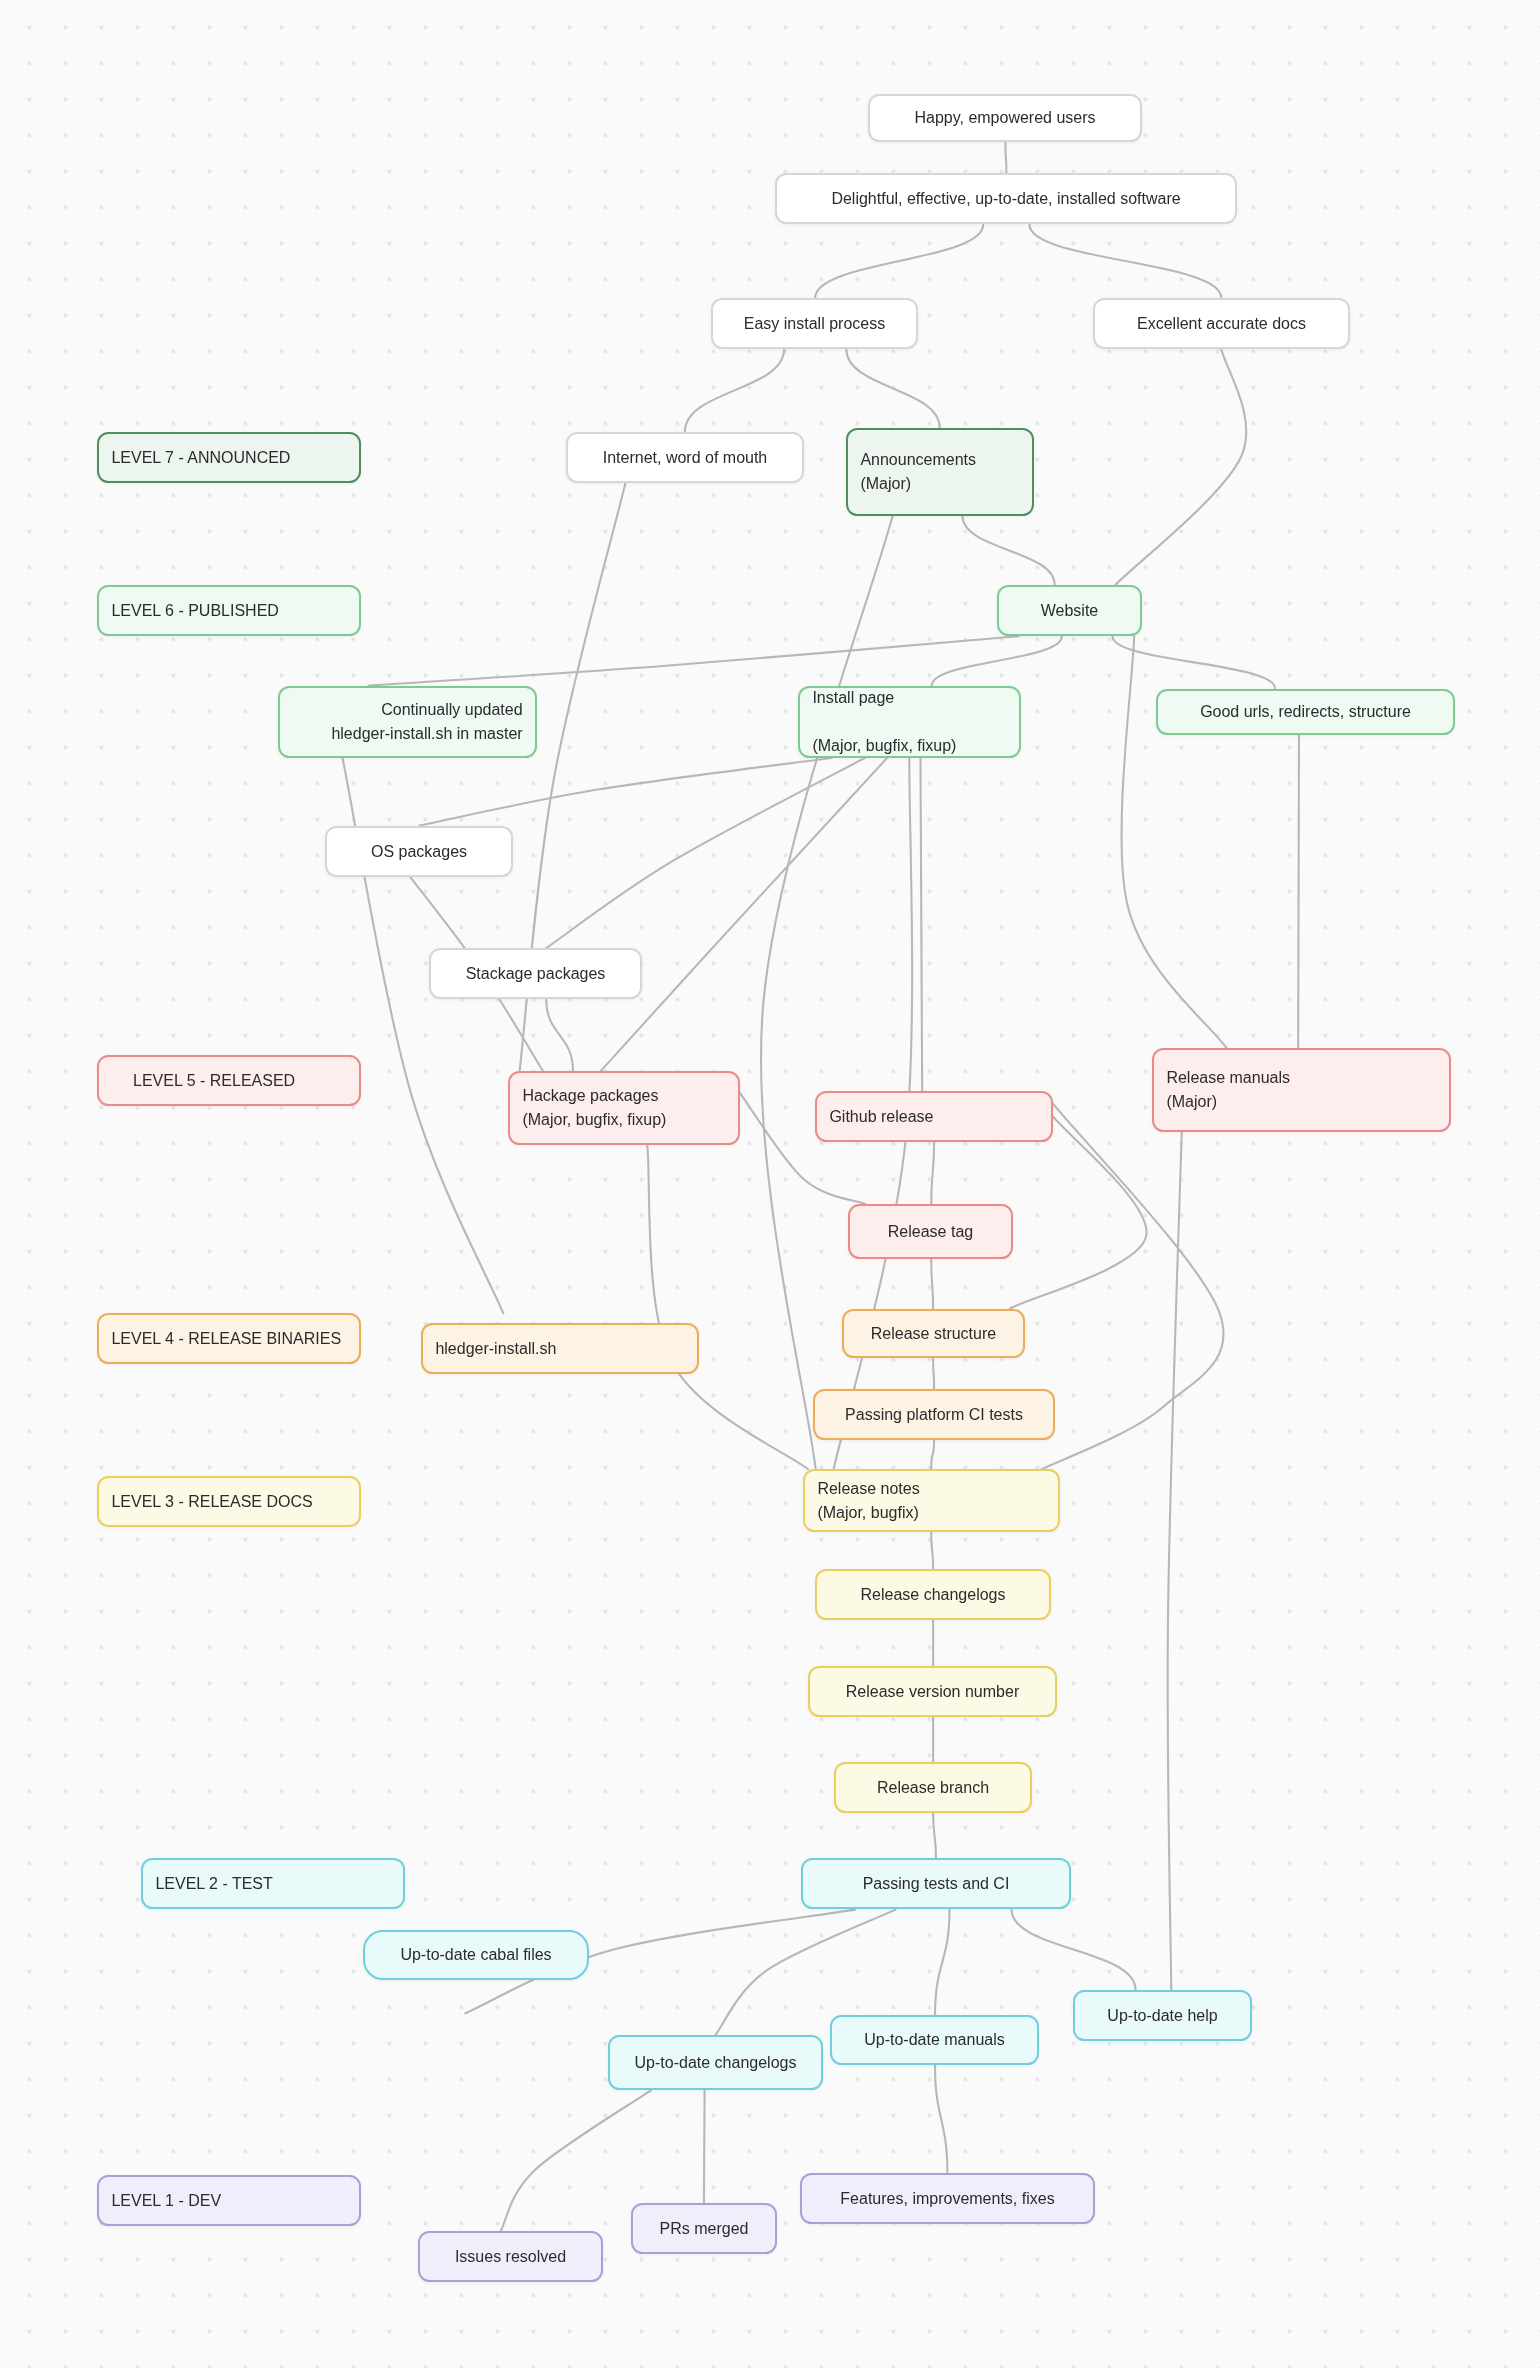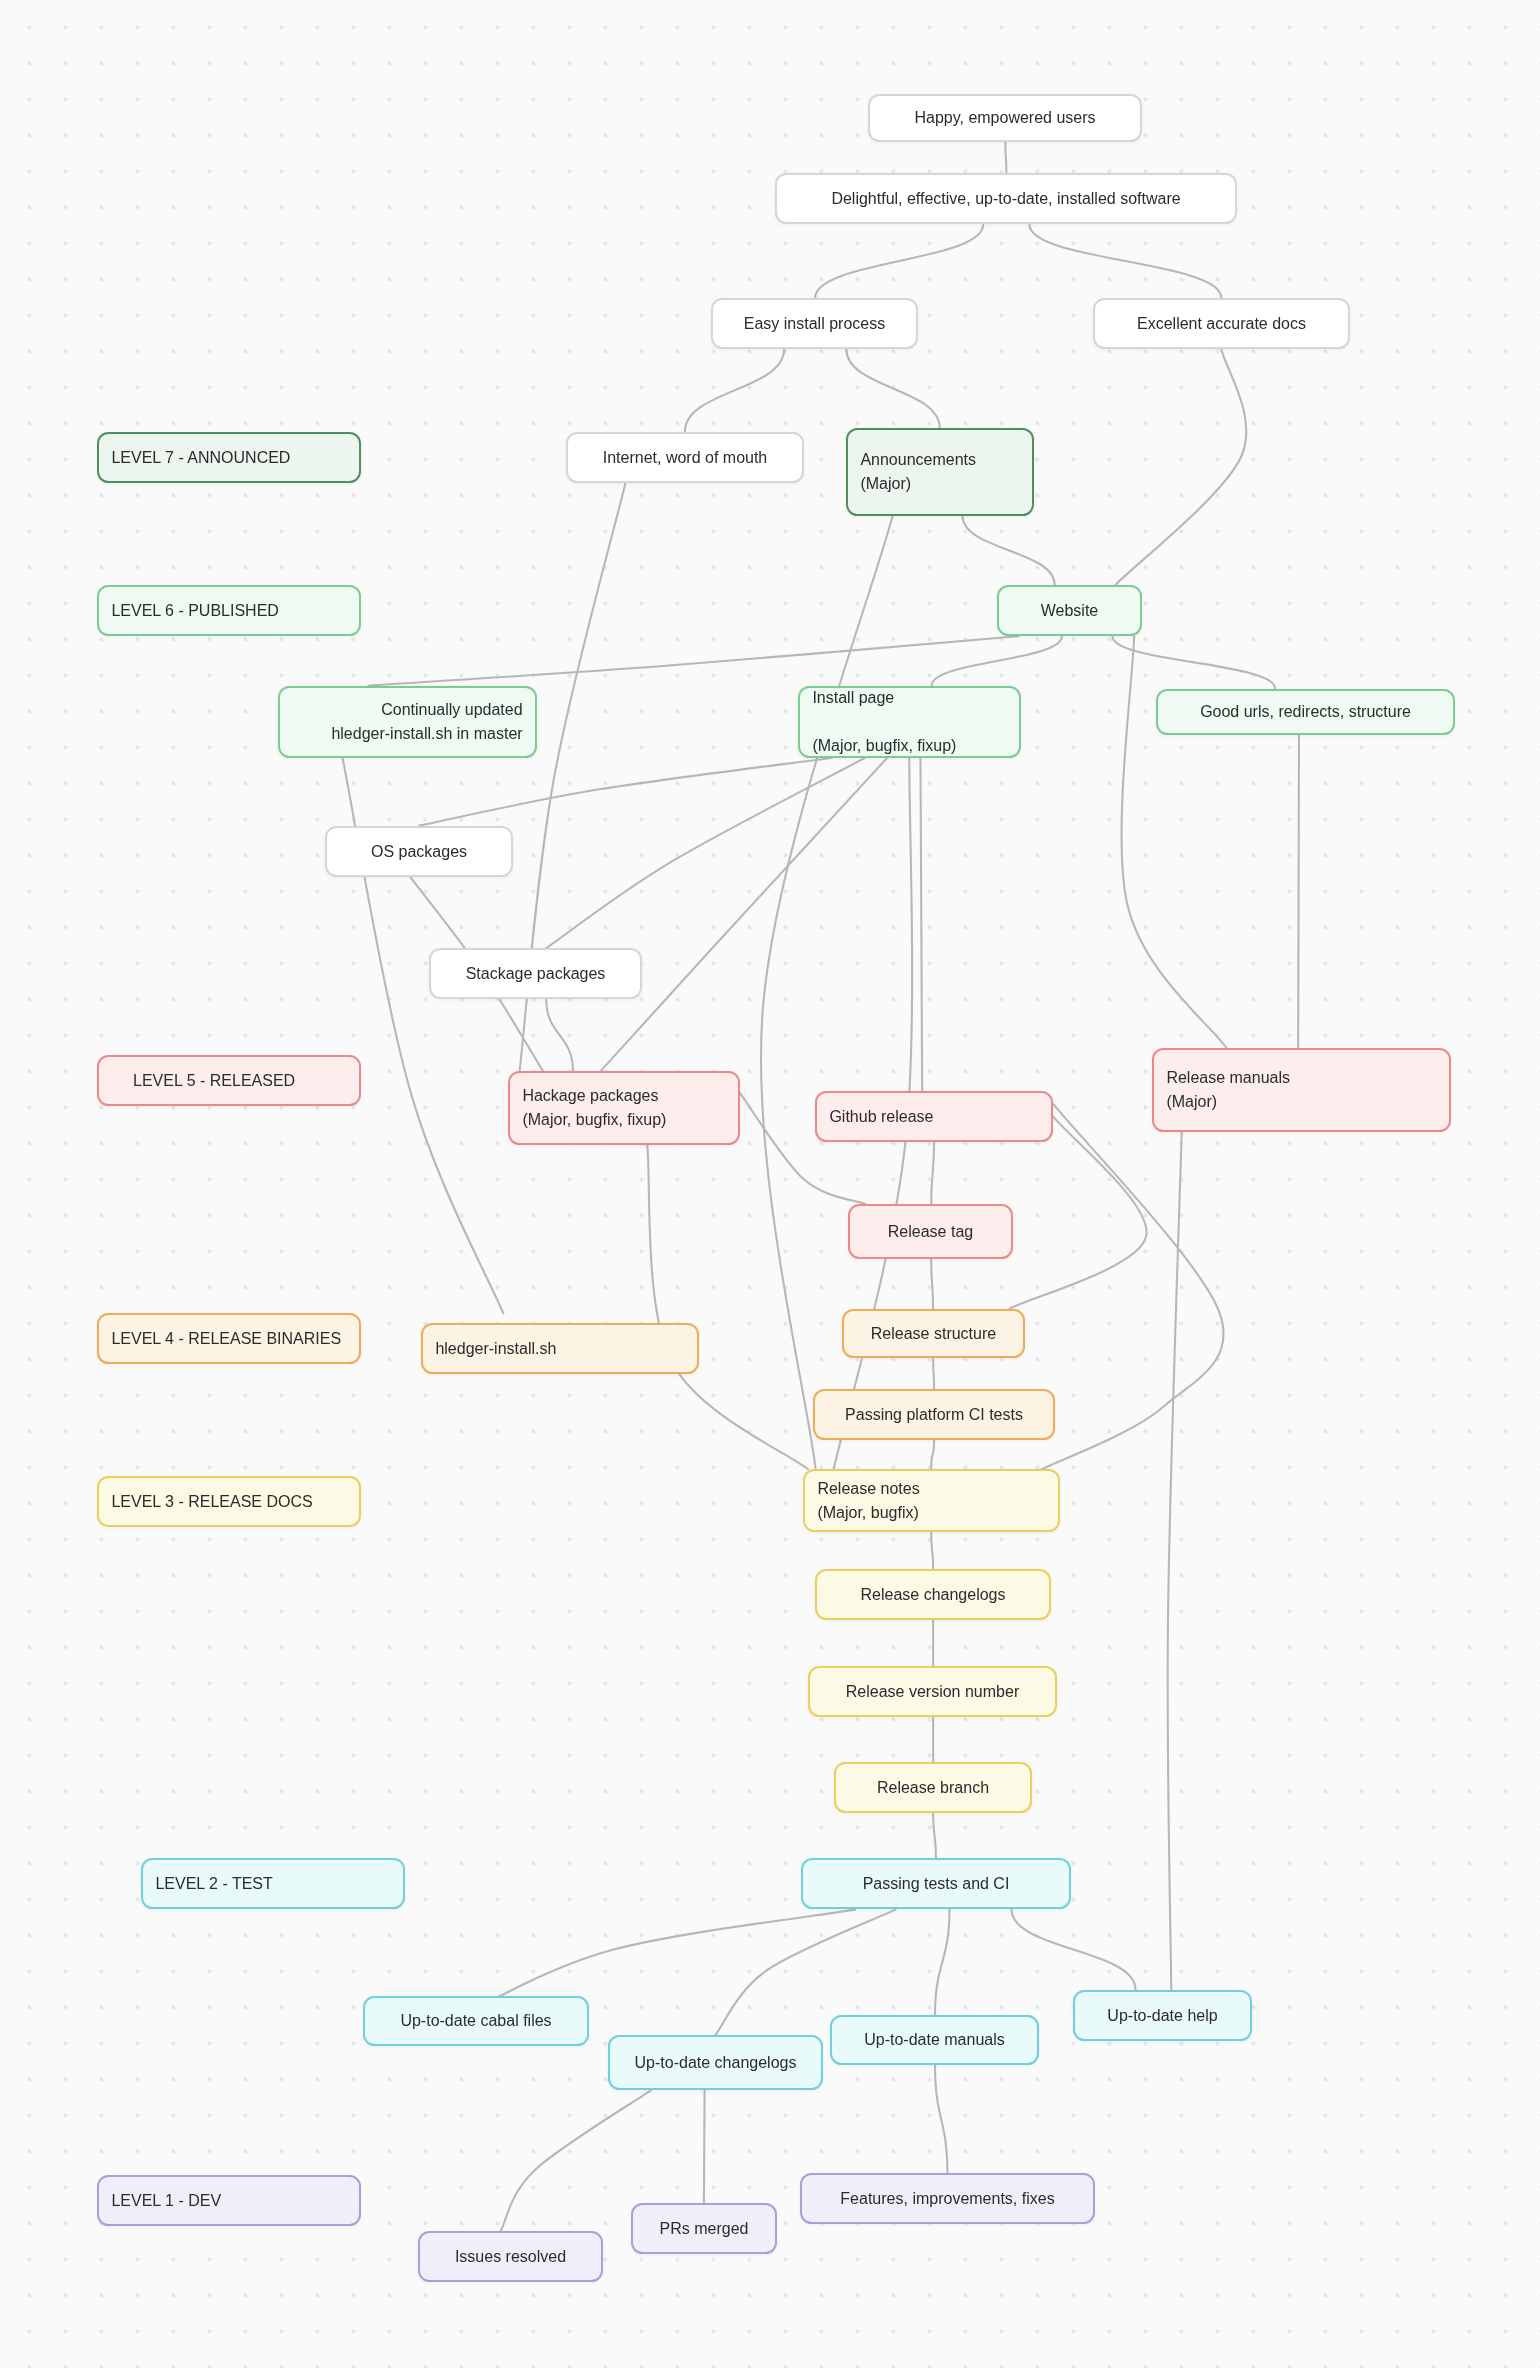--- a/index.html
+++ b/index.html
@@ -174,21 +174,21 @@
       </div>
       <div class="node center" style="left: 834px; top: 1762px; width: 198px; height: 51px; border-color: rgb(232, 207, 94); background: rgb(252, 249, 228);">
         <div class="line">Release branch</div>
       </div>
       <div class="node left" style="left: 97px; top: 1858px; width: 264px; height: 51px; border-color: rgb(111, 208, 221); background: rgb(233, 250, 251); margin-left: 44px;">
         <div class="line">LEVEL 2 - TEST</div>
       </div>
       <div class="node center" style="left: 801px; top: 1858px; width: 270px; height: 51px; border-color: rgb(111, 208, 221); background: rgb(233, 250, 251);">
         <div class="line">Passing tests and CI</div>
       </div>
-      <div class="node center" style="left: 363px; top: 1996px; width: 226px; height: 50px; border-color: rgb(111, 208, 221); background: rgb(233, 250, 251);">
+      <div class="node center" style="left: 363px; top: 1930px; width: 226px; height: 50px; border-color: rgb(111, 208, 221); background: rgb(233, 250, 251); border-radius: 20px;">
         <div class="line">Up-to-date cabal files</div>
       </div>
       <div class="node center" style="left: 608px; top: 2035px; width: 215px; height: 55px; border-color: rgb(111, 208, 221); background: rgb(233, 250, 251);">
         <div class="line">Up-to-date changelogs</div>
       </div>
       <div class="node center" style="left: 830px; top: 2015px; width: 209px; height: 50px; border-color: rgb(111, 208, 221); background: rgb(233, 250, 251);">
         <div class="line">Up-to-date manuals</div>
       </div>
       <div class="node center" style="left: 1073px; top: 1990px; width: 179px; height: 51px; border-color: rgb(111, 208, 221); background: rgb(233, 250, 251);">
         <div class="line">Up-to-date help</div>

